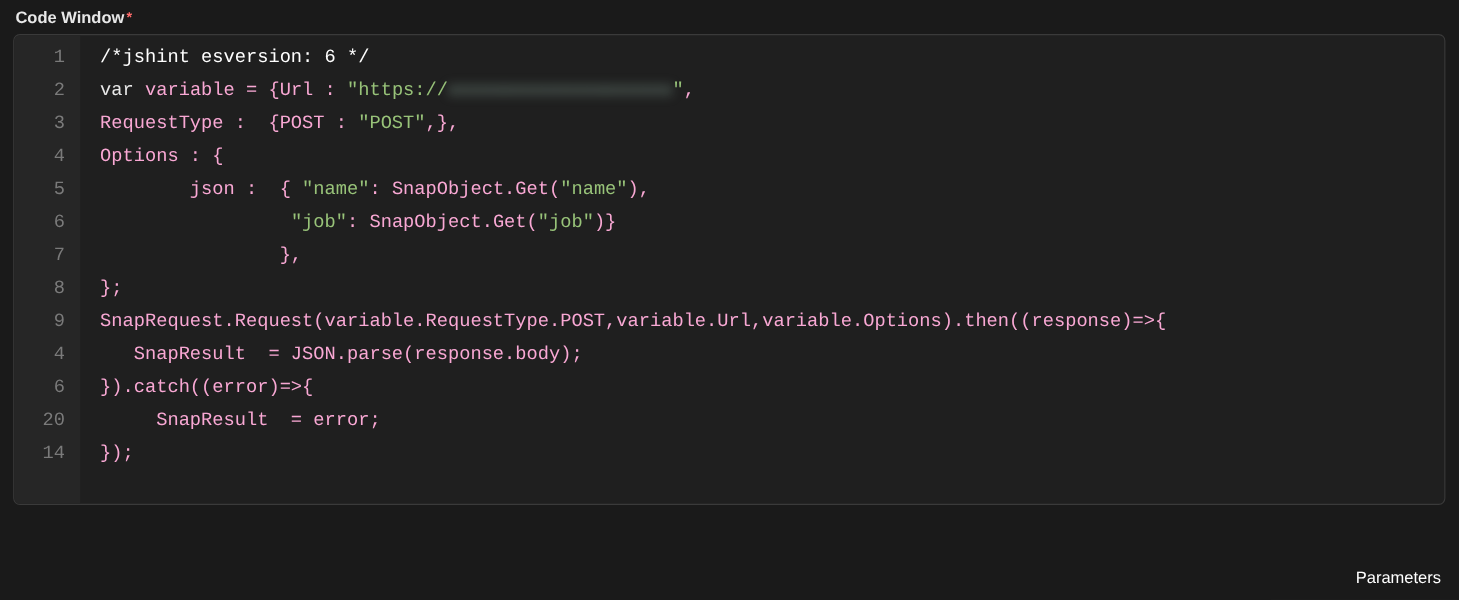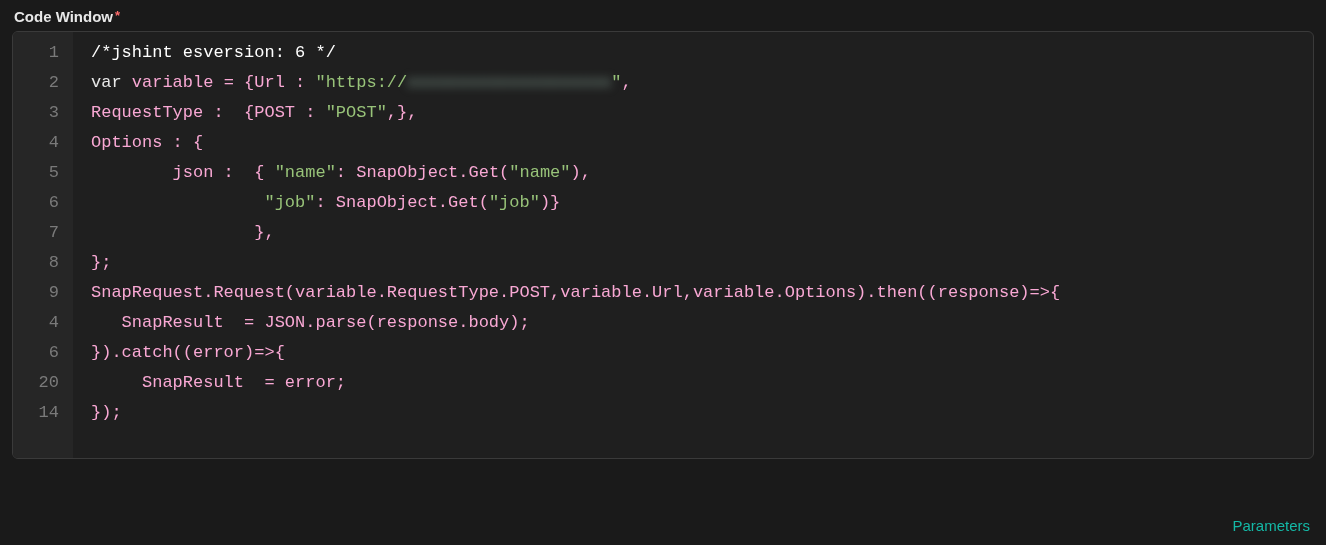--- a/index.html
+++ b/index.html
@@ -73,21 +73,21 @@
       color: #8aa89a;
       filter: blur(5px);
       display: inline-block;
     }
     .footer {
       position: absolute;
       right: 16px;
       bottom: 10px;
     }
     .footer a {
-      color: #14b8a6;
+      color: #ffffff;
       text-decoration: none;
       font-size: 15px;
       cursor: pointer;
     }
   </style>
 </head>
 <body>
 
 <div class="header">
   <span>Code Window</span><span class="asterisk">*</span>

